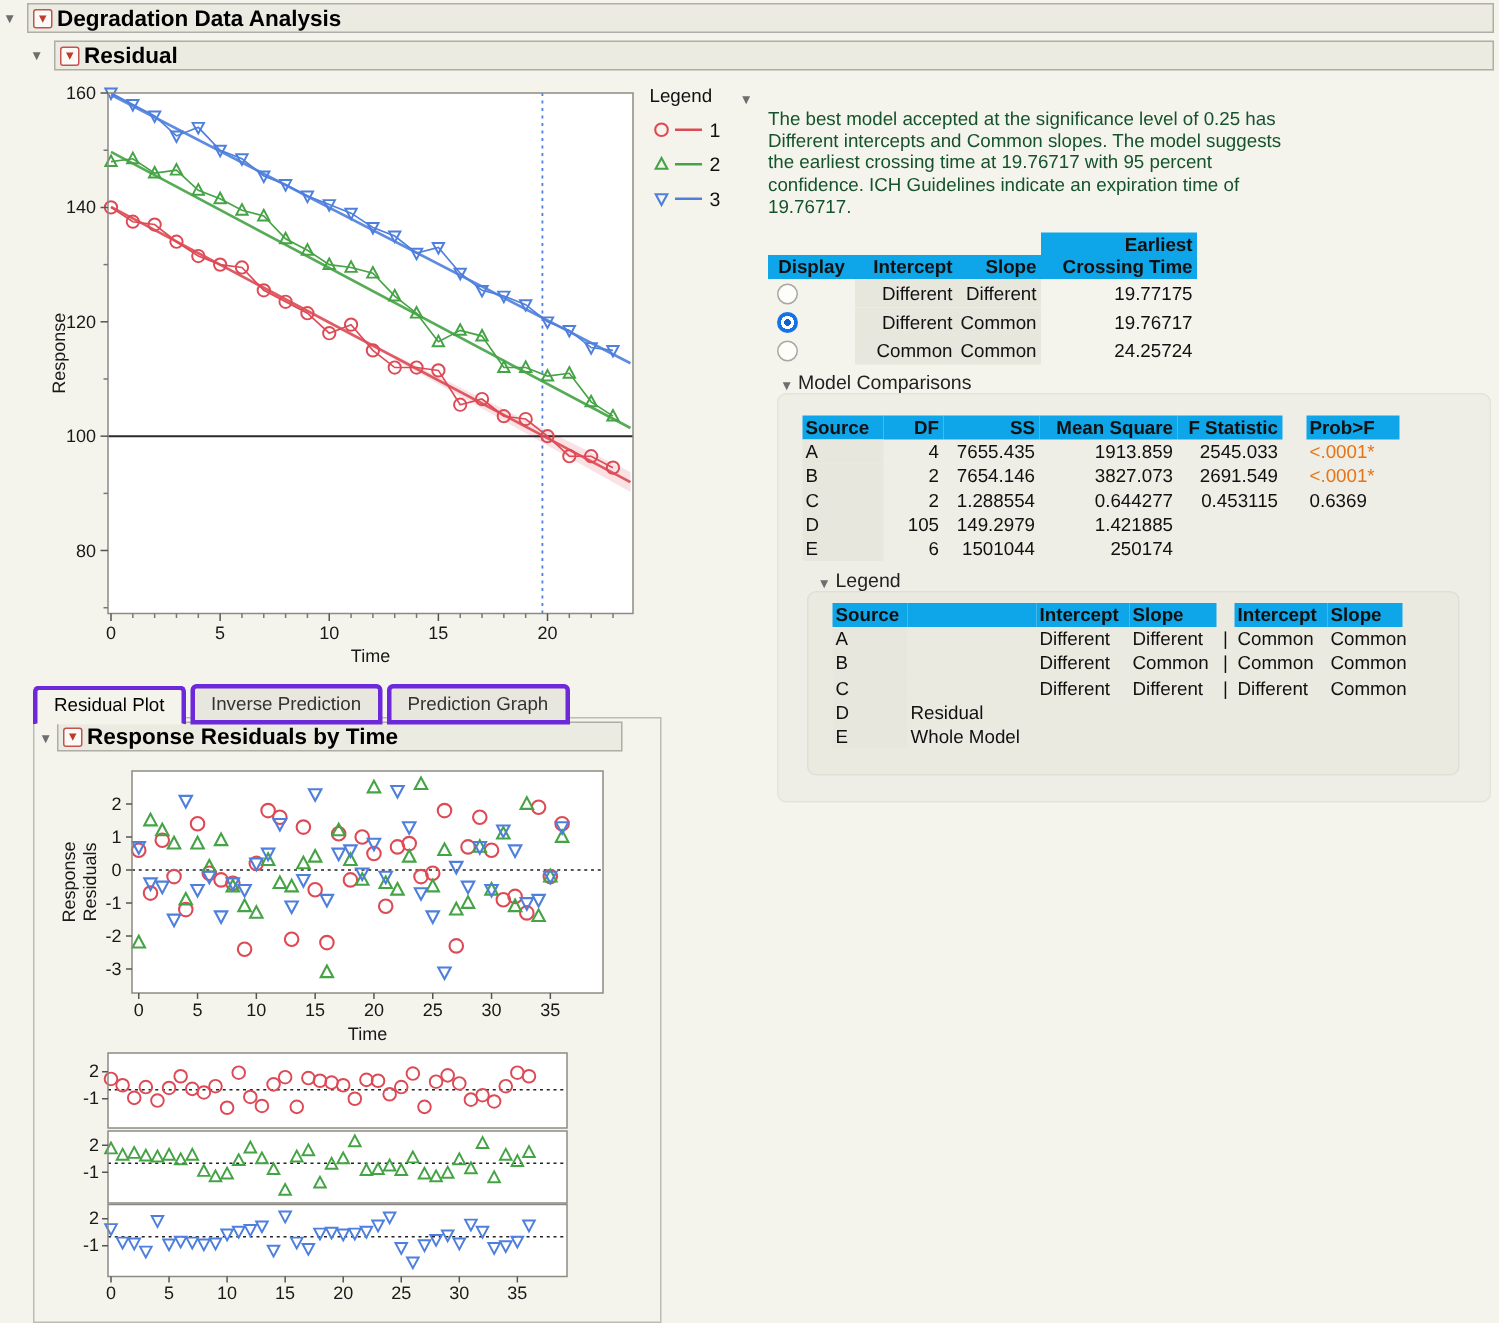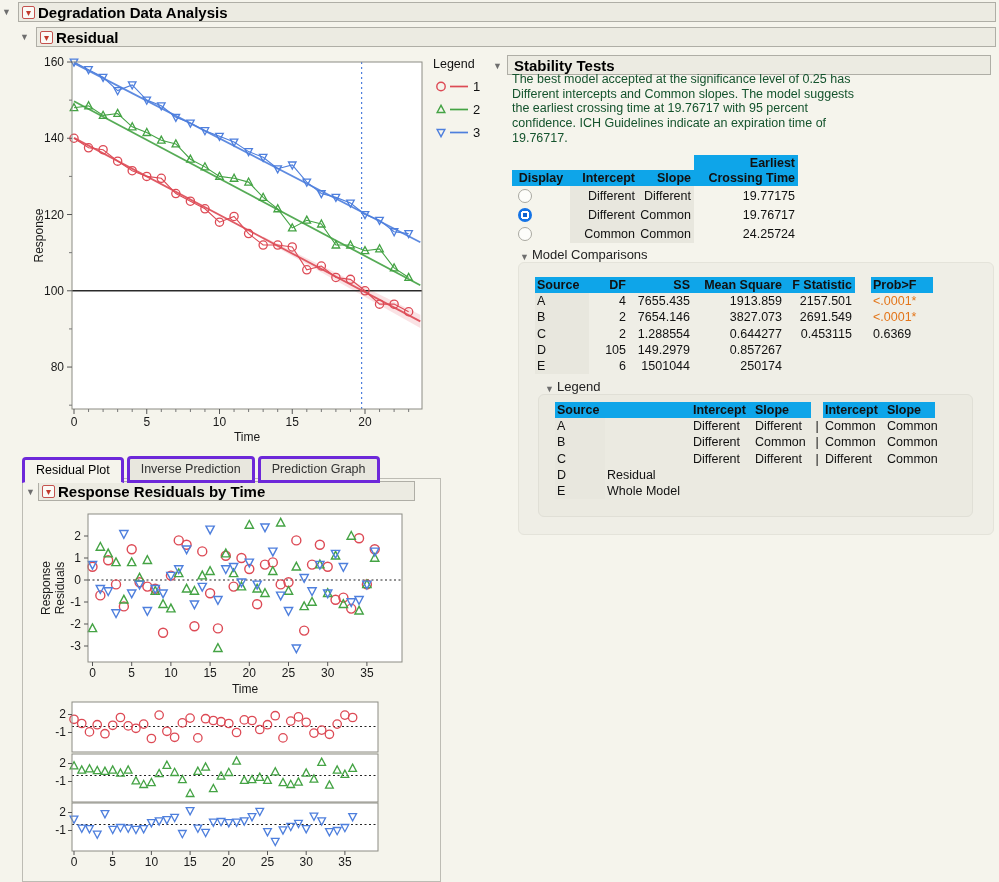--- a/index.html
+++ b/index.html
@@ -213,23 +213,20 @@
       <div class="lr">
         <svg width="40" height="15">
           <path d="M8 11.7L4.135999999999999 4.476L11.864 4.476Z" fill="none" stroke="#4E7FDD" stroke-width="1.4"></path>
           <line x1="17" x2="35" y1="7.5" y2="7.5" stroke="#4E7FDD" stroke-width="1.7"></line>
         </svg>
         <span>3</span>
       </div>
     </div>
 
   <span class="disc" style="left:493px;top:61px">▼</span>
-  <div class="obar" style="top:55px;left:507px;width:484px">
-    <span class="otitle" style="margin-left:3px">Stability Tests</span>
-  </div>
 
   <div class="summary">The best model accepted at the significance level of 0.25 has
 Different intercepts and Common slopes. The model suggests
 the earliest crossing time at 19.76717 with 95 percent
 confidence. ICH Guidelines indicate an expiration time of
 19.76717.</div>
 
   <div id="display-table" class="gt" style="left:512px;top:155px;grid-template-columns:58px 68px 56px 104px;">
       <div></div>
       <div></div>
@@ -261,41 +258,41 @@
       <div class="h bgh ra">DF</div>
       <div class="h bgh ra">SS</div>
       <div class="h bgh ra">Mean Square</div>
       <div class="h bgh ra">F Statistic</div>
       <div></div>
       <div class="h bgh la">Prob&gt;F</div>
       <div class="bgc la">A</div>
       <div class="ra">4</div>
       <div class="ra">7655.435</div>
       <div class="ra">1913.859</div>
-      <div class="ra">2157.501</div>
+      <div class="ra">2545.033</div>
       <div></div>
       <div class="la orange">&lt;.0001*</div>
       <div class="bgc la">B</div>
       <div class="ra">2</div>
       <div class="ra">7654.146</div>
       <div class="ra">3827.073</div>
       <div class="ra">2691.549</div>
       <div></div>
       <div class="la orange">&lt;.0001*</div>
       <div class="bgc la">C</div>
       <div class="ra">2</div>
       <div class="ra">1.288554</div>
       <div class="ra">0.644277</div>
       <div class="ra">0.453115</div>
       <div></div>
       <div class="la">0.6369</div>
       <div class="bgc la">D</div>
       <div class="ra">105</div>
       <div class="ra">149.2979</div>
-      <div class="ra">0.857267</div>
+      <div class="ra">1.421885</div>
       <div class="ra"></div>
       <div></div>
       <div class="la"></div>
       <div class="bgc la">E</div>
       <div class="ra">6</div>
       <div class="ra">1501044</div>
       <div class="ra">250174</div>
       <div class="ra"></div>
       <div></div>
       <div class="la"></div>

